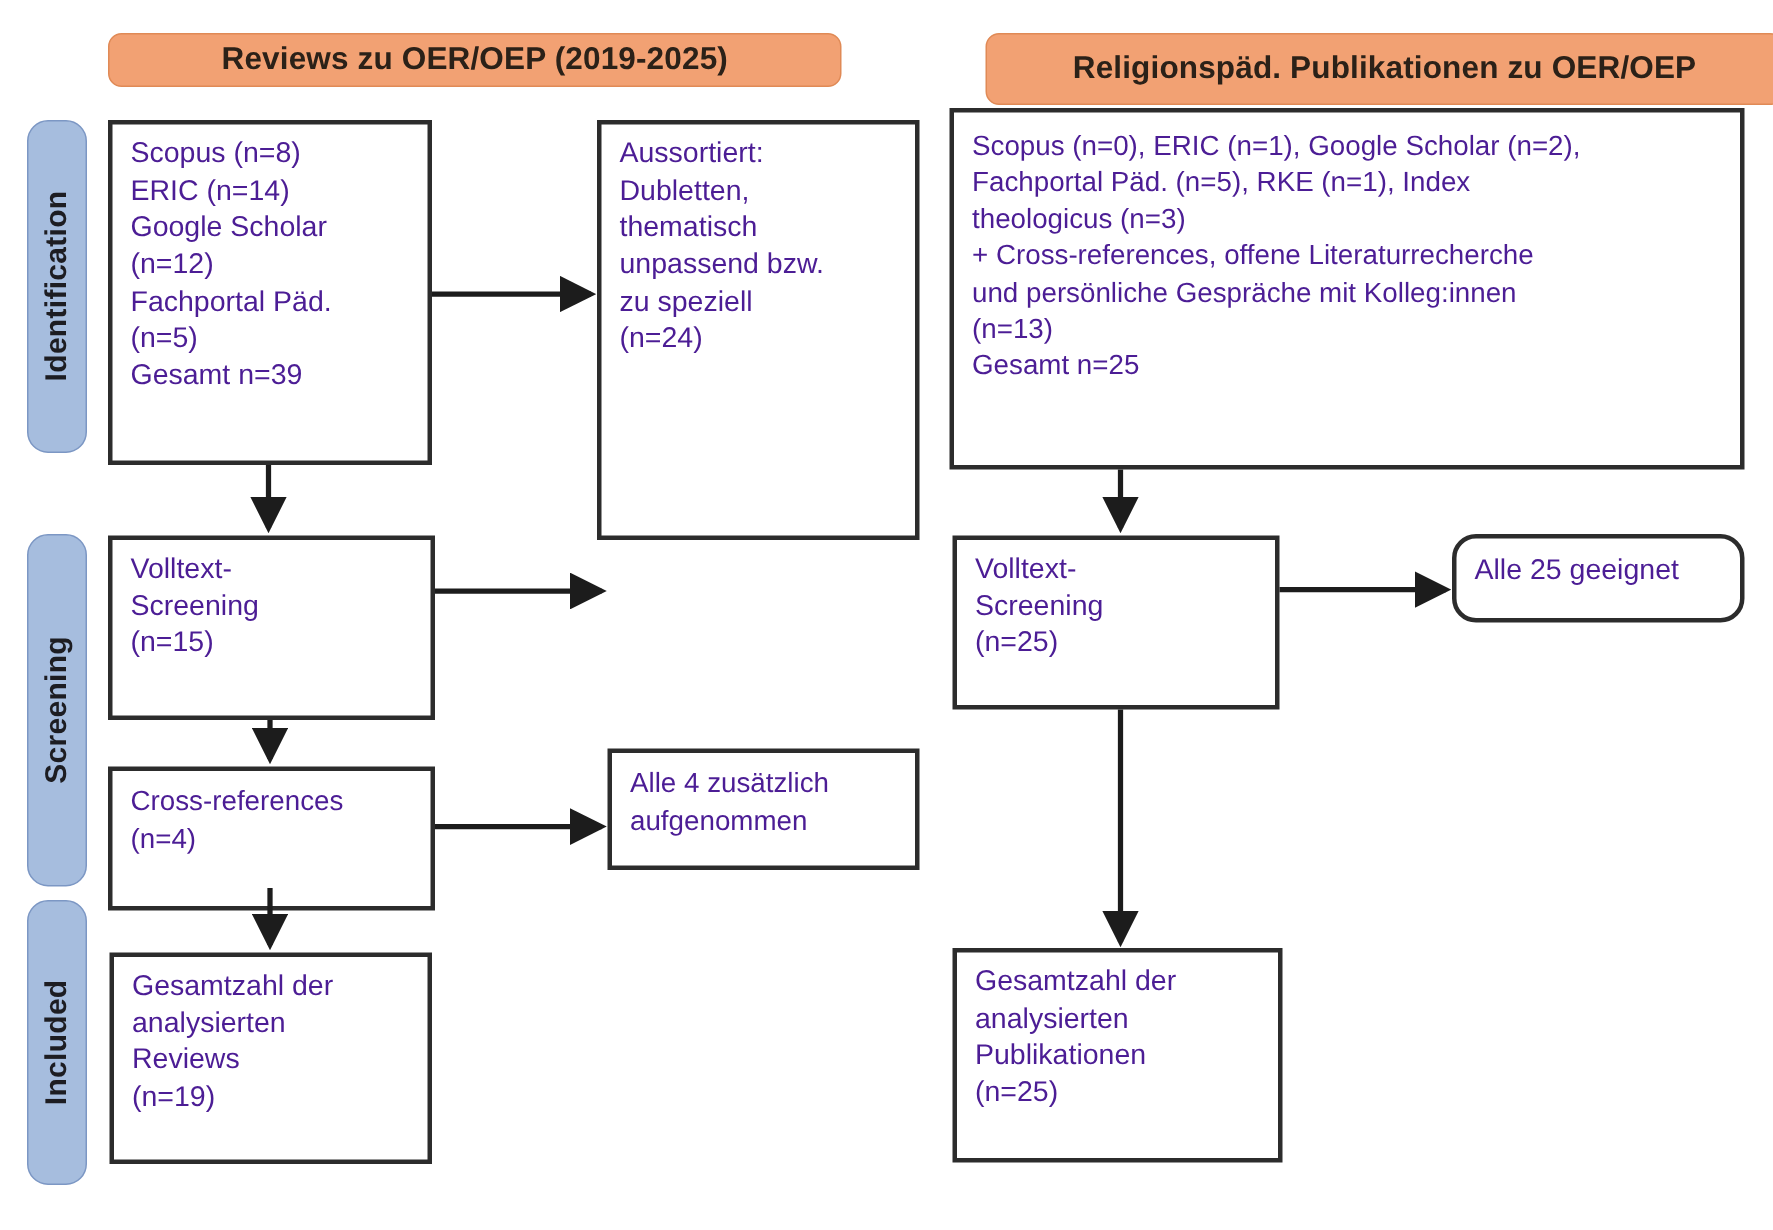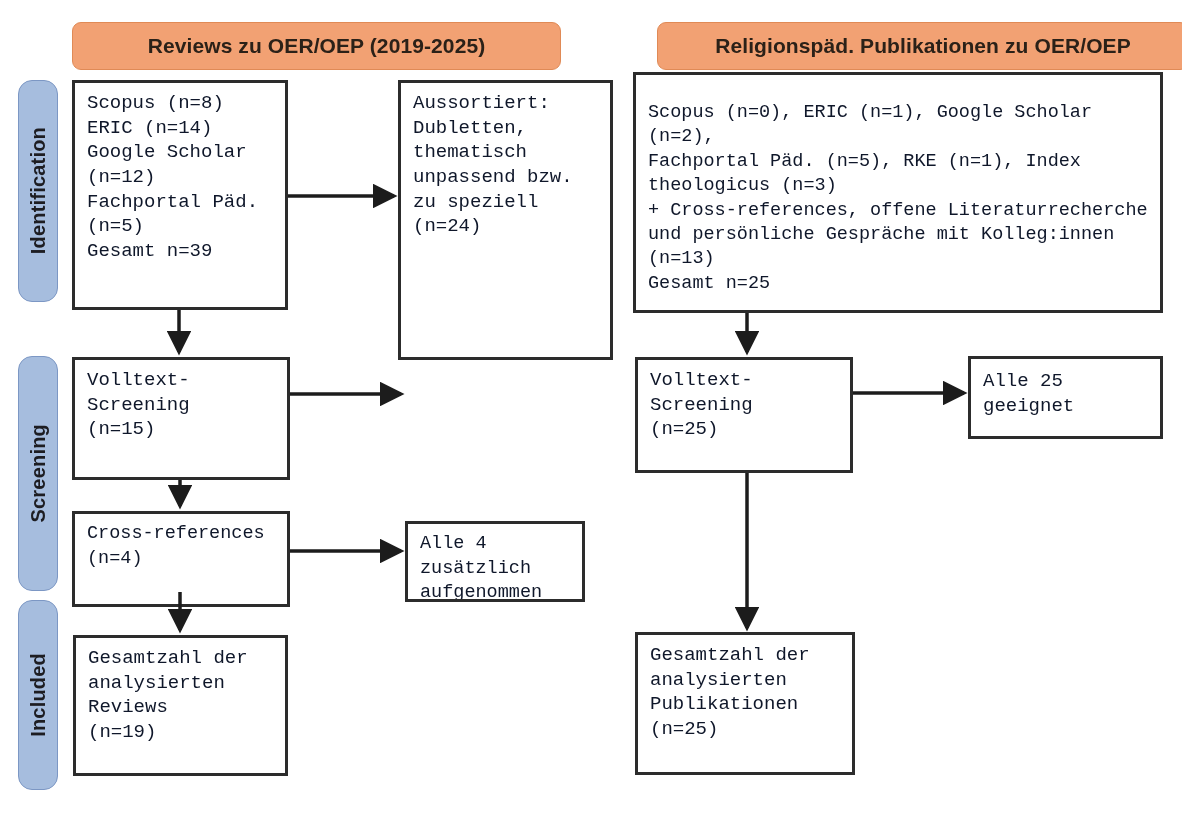--- a/index.html
+++ b/index.html
@@ -57,56 +57,55 @@
     letter-spacing: 0.2px;
   }
 
   
   .flow-box {
     position: absolute;
     background: #ffffff;
     border: 3px solid #2c2c2c;
     box-sizing: border-box;
     padding: 8px 10px 6px 12px;
-    color: #0f172a;
+    color: #4c1d95;
     font-size: 19px;
     line-height: 1.30;
     white-space: pre-line;
     overflow: hidden;
-    font-family: Liberation Mono, monospace;
   }
   .flow-box.tight {
     font-size: 18.5px;
     line-height: 1.33;
   }
   .flow-box.wide-text {
     font-size: 18.5px;
     line-height: 1.32;
-    padding-top: 26px;
+    padding-top: 10px;
   }
   .flow-box.mid {
     padding-top: 10px;
   }
 
   
   #connectors {
     position: absolute;
     left: 0;
     top: 0;
     width: 1182px;
     height: 820px;
     pointer-events: none;
   }
 </style>
 </head>
 <body>
 
 <div id="prisma-canvas">
 
-  <div class="col-header" style="left:72px; top:22px; width:489px; height:48px;text-align:right;">Reviews zu OER/OEP (2019-2025)</div>
+  <div class="col-header" style="left:72px; top:22px; width:489px; height:36px;text-align:right;">Reviews zu OER/OEP (2019-2025)</div>
 
   <div class="col-header" style="left:632px; top:22px; width:532px; height:48px;margin-left:25px;">Religionspäd. Publikationen zu OER/OEP</div>
 
   <div class="phase-pill" style="left:18px; top:80px; width:40px; height:222px;">
     <span>Identification</span>
   </div>
 
   <div class="phase-pill" style="left:18px; top:356px; width:40px; height:235px;">
     <span>Screening</span>
   </div>
@@ -131,41 +130,41 @@
 (n=24)</div>
 
   <div class="flow-box" style="left:72px; top:357px; width:218px; height:123px;">Volltext-
 Screening
 (n=15)</div>
 
 
   <div class="flow-box tight" style="left:72px; top:511px; width:218px; height:96px;">Cross-references
 (n=4)</div>
 
-  <div class="flow-box tight" style="left:405px; top:521px; width:180px; height:81px;">Alle 4 zusätzlich
+  <div class="flow-box tight" style="left:405px; top:499px; width:208px; height:81px;">Alle 4 zusätzlich
 aufgenommen</div>
 
   <div class="flow-box" style="left:73px; top:635px; width:215px; height:141px;">Gesamtzahl der
 analysierten
 Reviews
 (n=19)</div>
 
   <div class="flow-box wide-text" style="left:633px; top:72px; width:530px; height:241px;">Scopus (n=0), ERIC (n=1), Google Scholar (n=2),
 Fachportal Päd. (n=5), RKE (n=1), Index
 theologicus (n=3)
 + Cross-references, offene Literaturrecherche
 und persönliche Gespräche mit Kolleg:innen
 (n=13)
 Gesamt n=25</div>
 
   <div class="flow-box" style="left:635px; top:357px; width:218px; height:116px;">Volltext-
 Screening
 (n=25)</div>
 
-  <div class="flow-box mid" style="left:968px; top:356px; width:195px; height:83px;">Alle 25 geeignet</div>
+  <div class="flow-box mid" style="left:968px; top:356px; width:195px; height:59px;border-radius:16px;">Alle 25 geeignet</div>
 
   <div class="flow-box" style="left:635px; top:632px; width:220px; height:143px;">Gesamtzahl der
 analysierten
 Publikationen
 (n=25)</div>
 
   <svg id="connectors" viewBox="0 0 1182 820" xmlns="http://www.w3.org/2000/svg">
     <defs>
       <marker id="arrowhead" markerWidth="7" markerHeight="7" refX="6" refY="3.5" orient="auto" markerUnits="strokeWidth">
         <polygon points="0 0, 7 3.5, 0 7" fill="#1c1c1c"></polygon>

